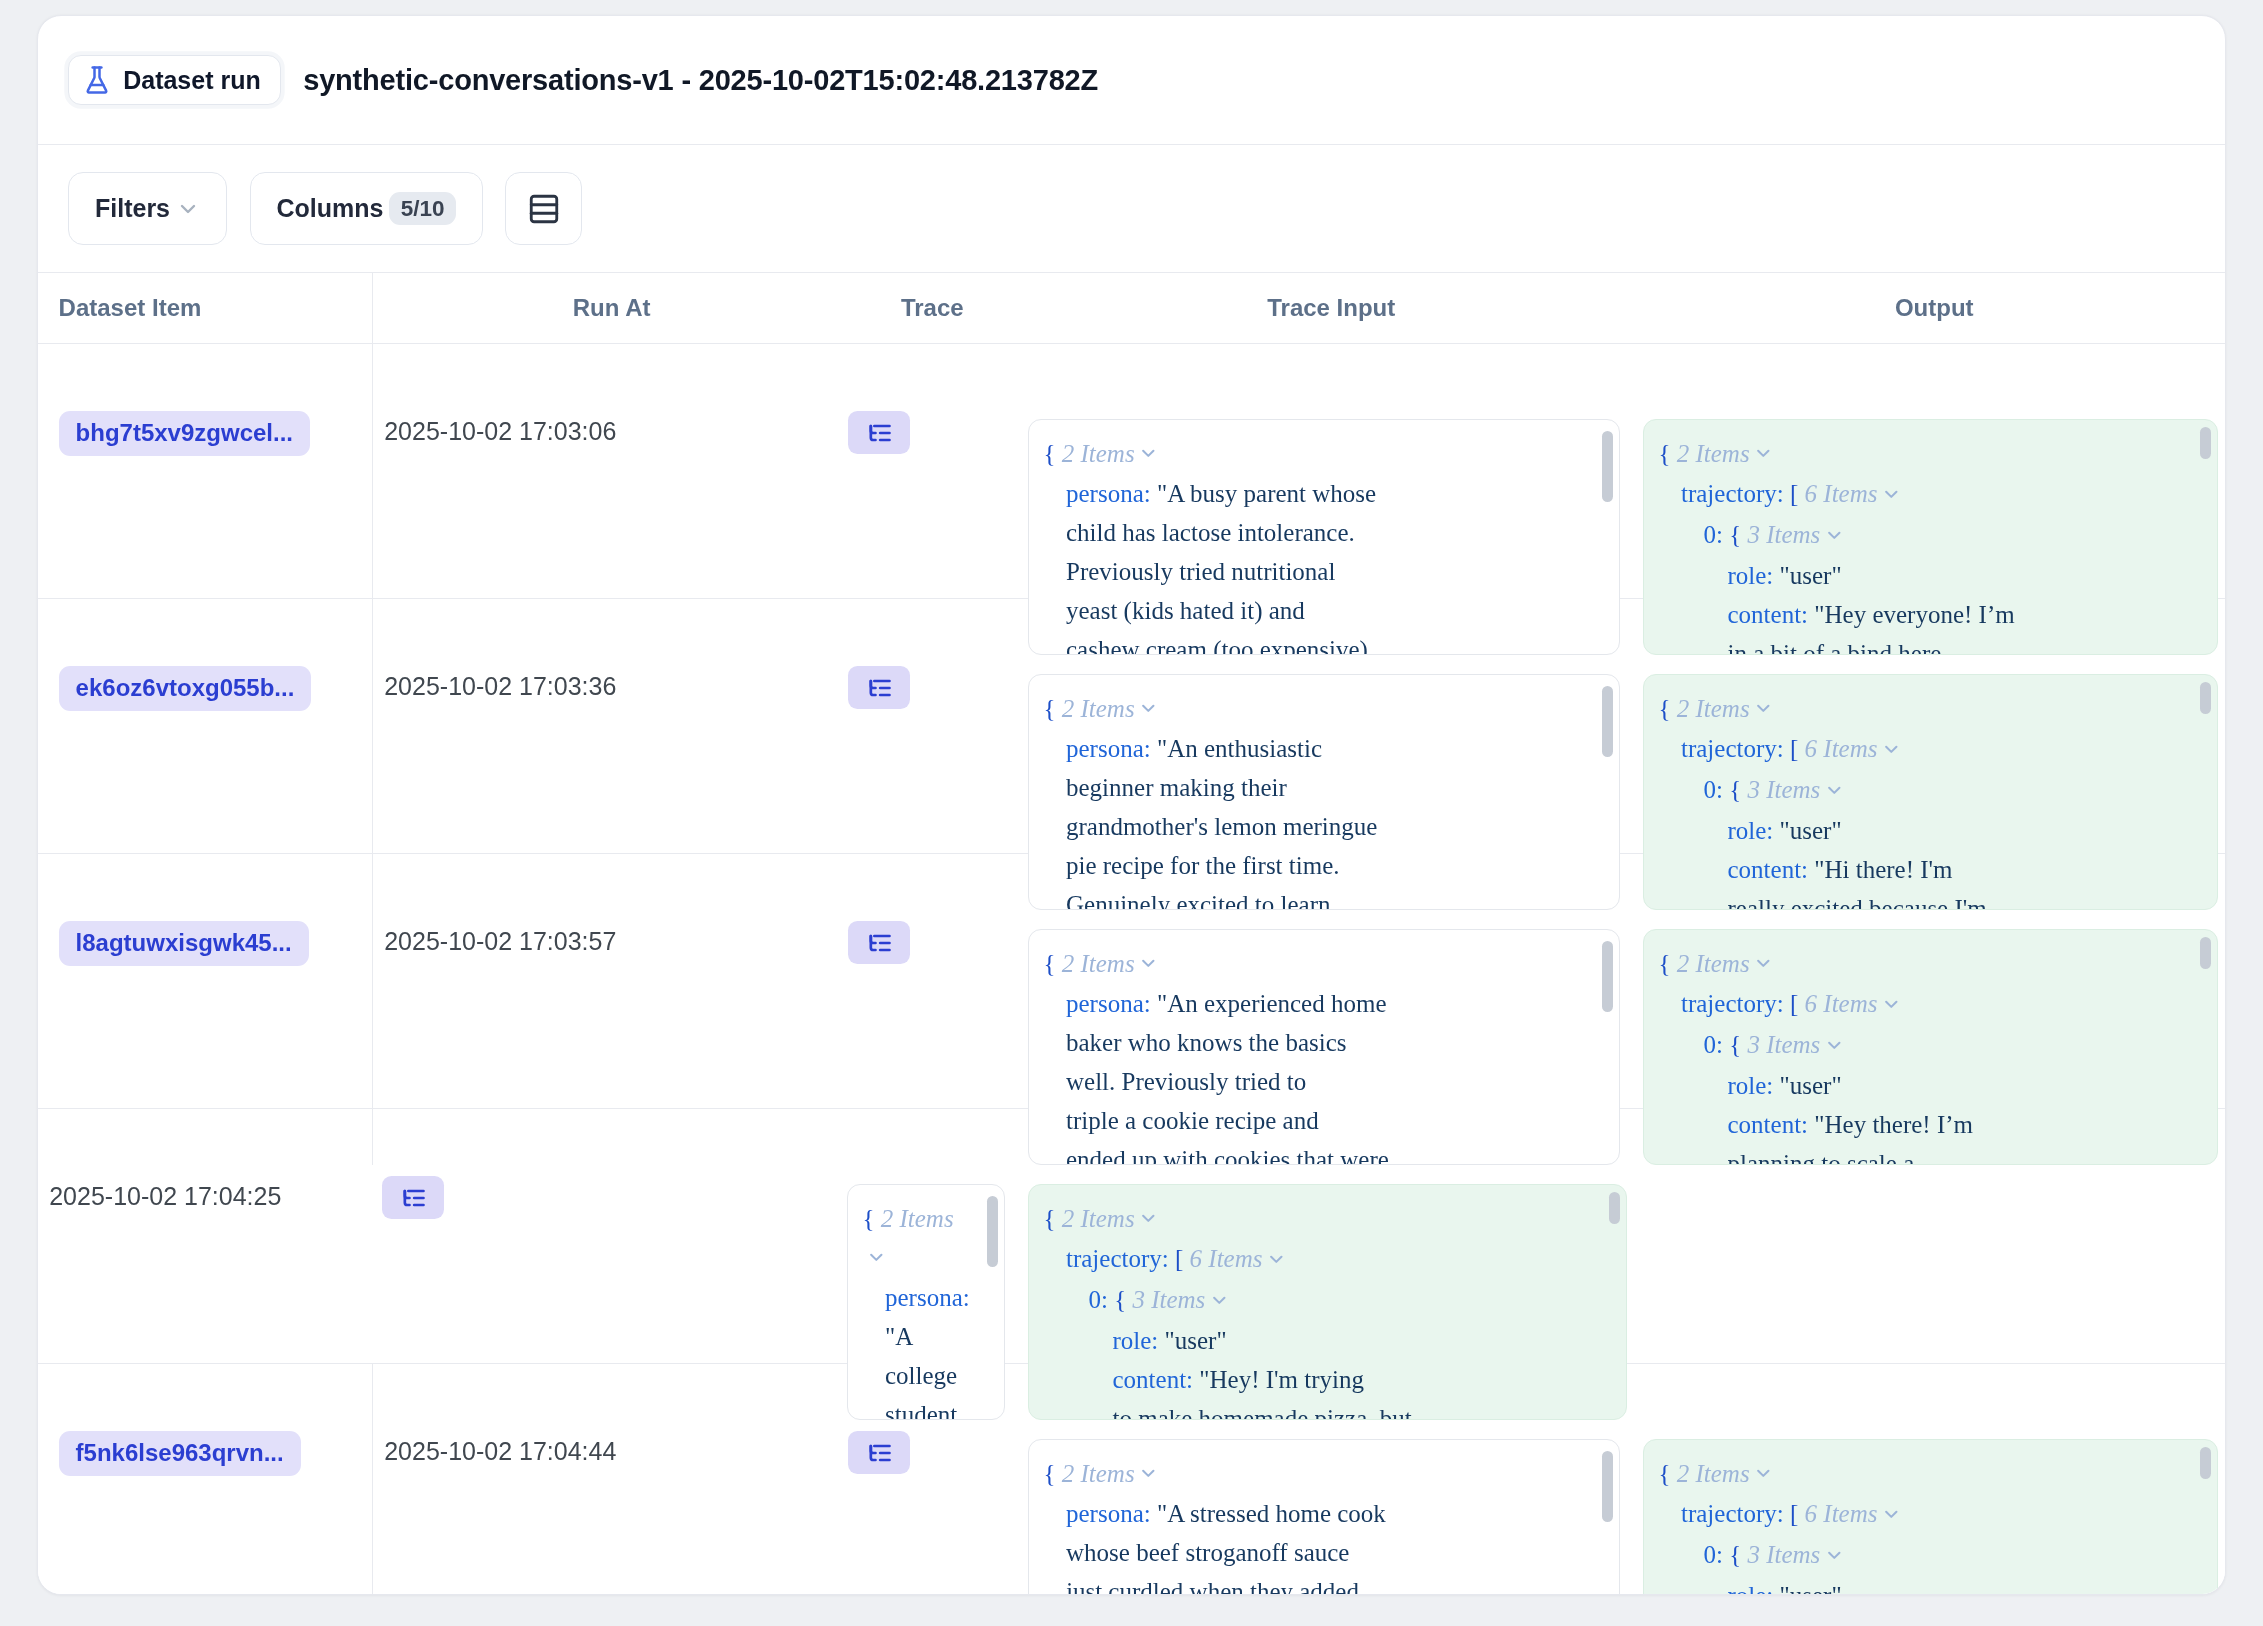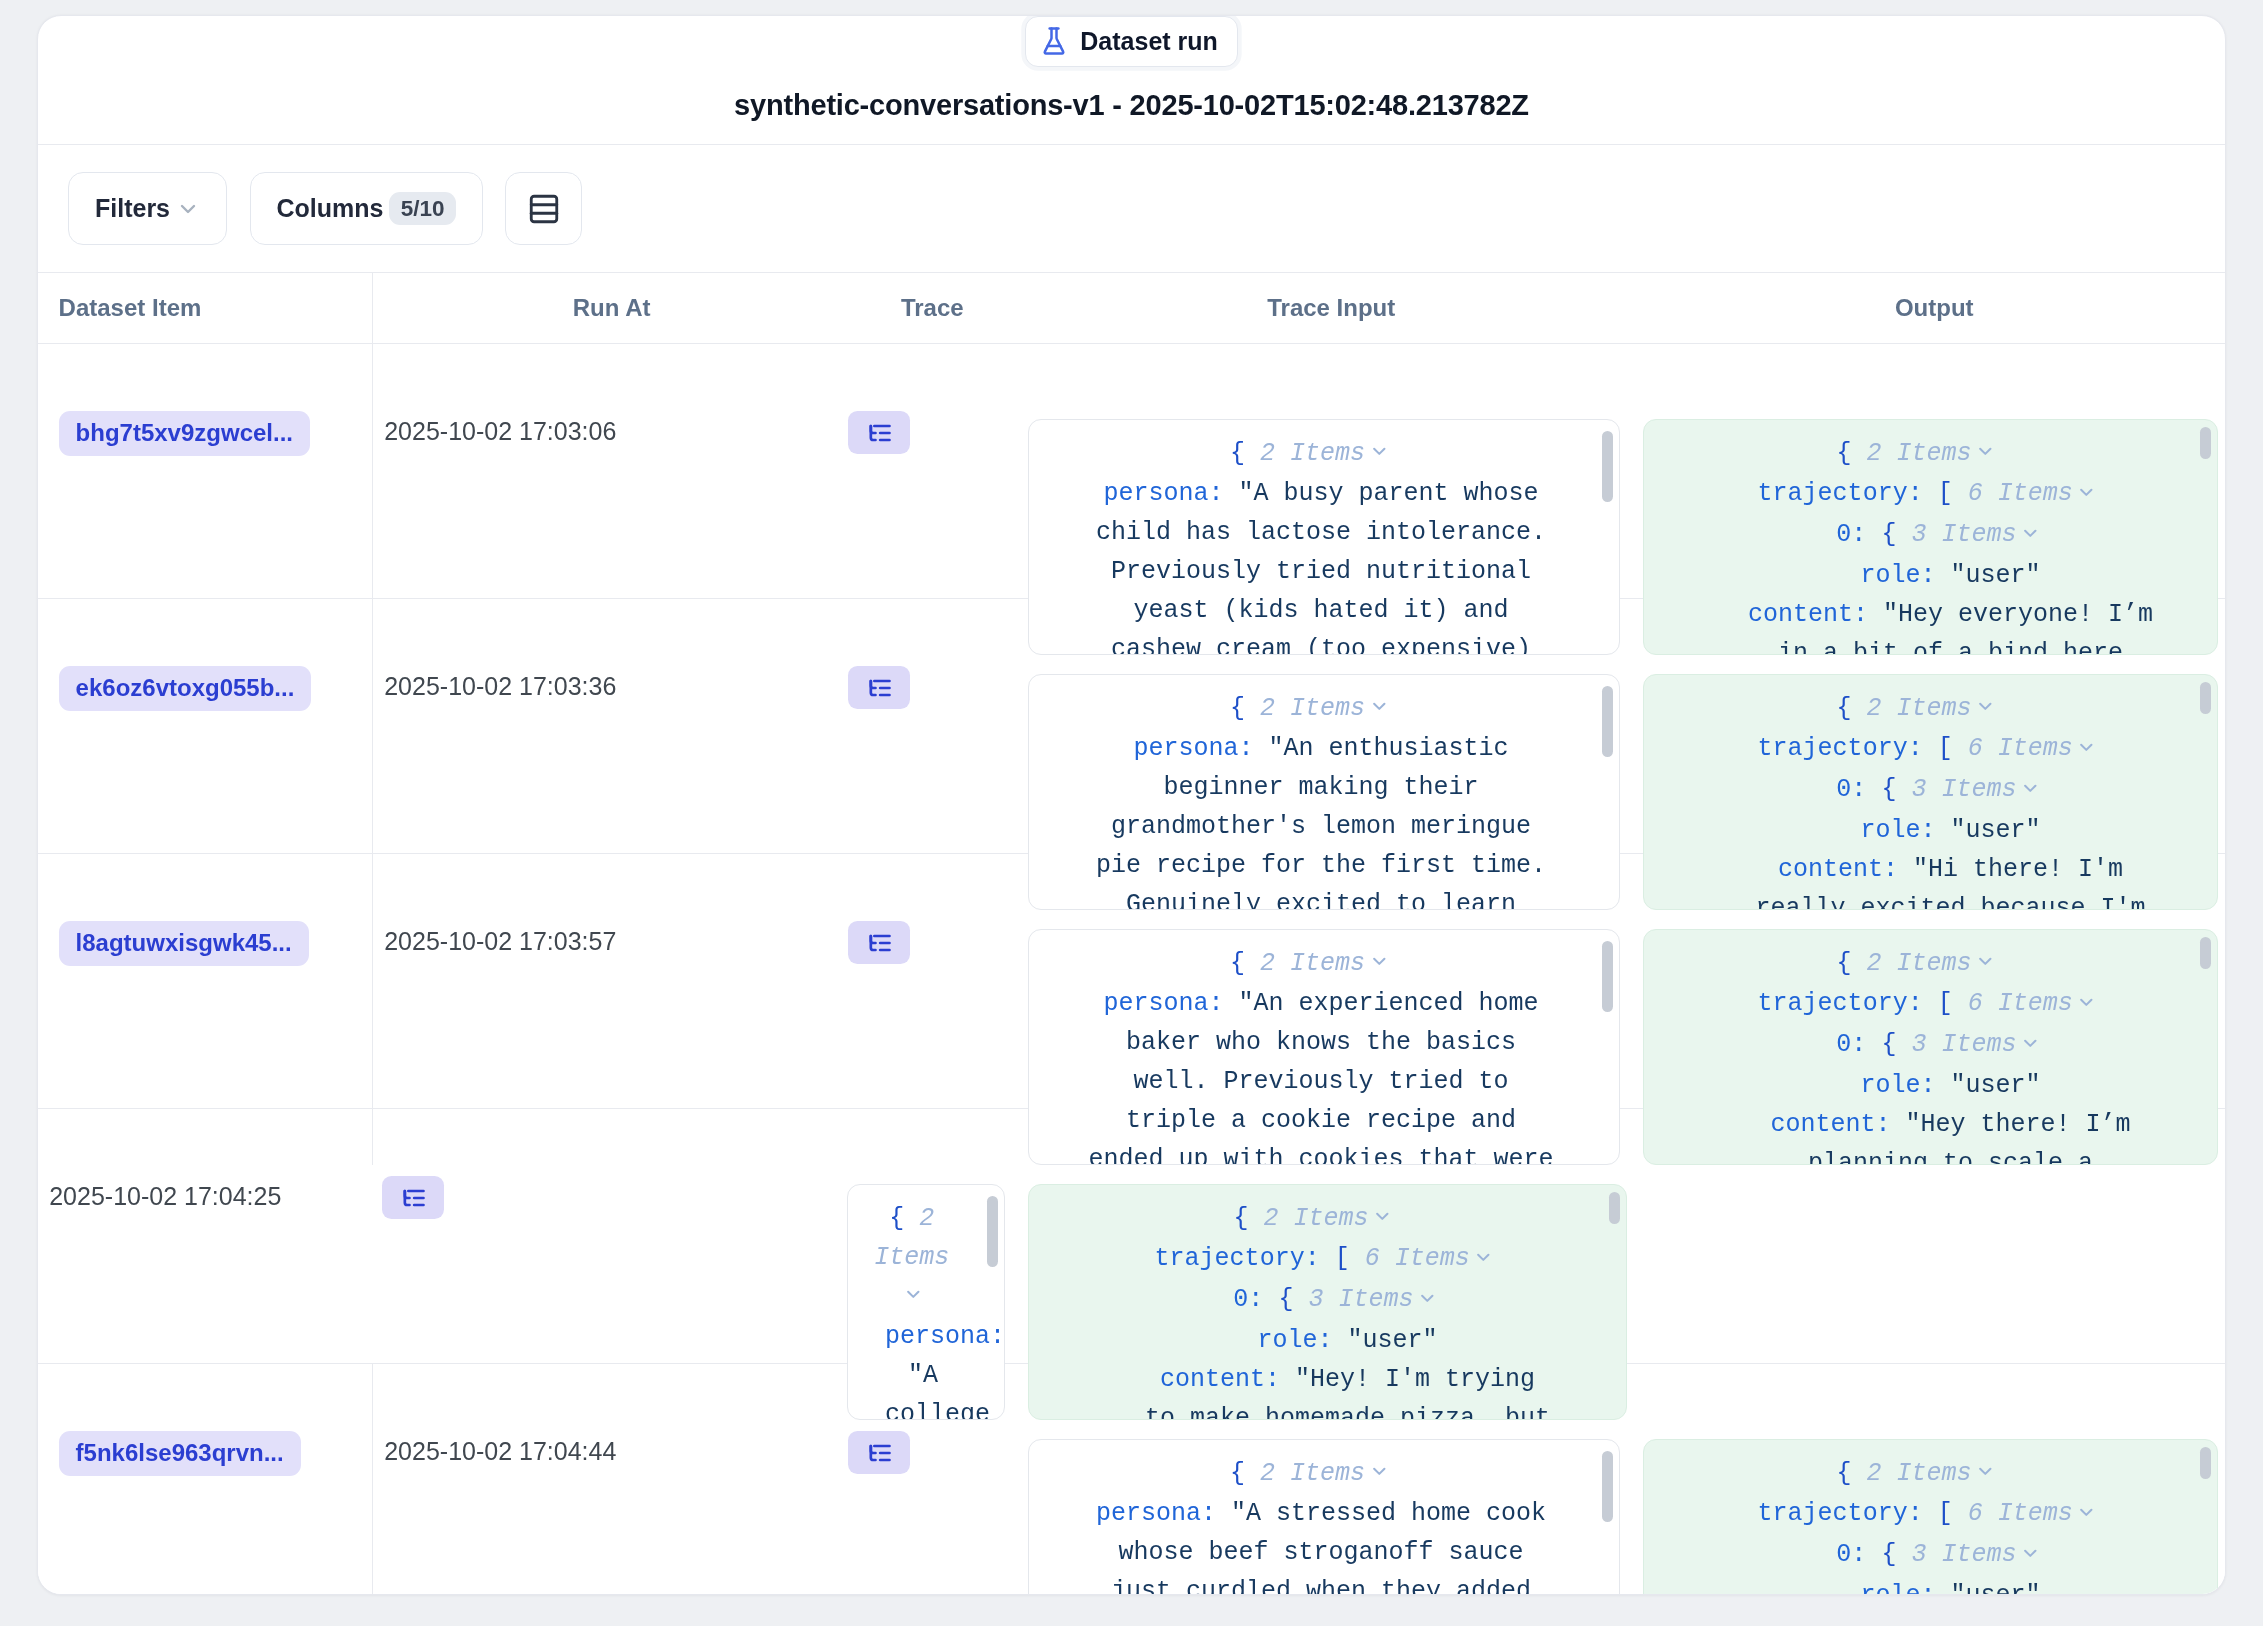--- a/index.html
+++ b/index.html
@@ -7,21 +7,21 @@
 
   .card {
     position: absolute; left: 37px; top: 15px; width: 2189px; height: 1580px;
     background: #ffffff; border: 0.9px solid #e6e8ee; border-radius: 24px;
     box-shadow: 0 0.9px 2.8px rgba(15,23,42,.05); overflow: hidden;
   }
 
   
   .card-header {
     height: 129px; display: flex; align-items: center; gap: 22.5px;
-    padding: 0 30px; border-bottom: 0.9px solid #e8eaef; flex-direction: column;
+    padding: 0 30px; border-bottom: 0.9px solid #e8eaef;
   }
   .run-badge {
     display: inline-flex; align-items: center; gap: 11.2px;
     background: #ffffff; border: 0.9px solid #e3e7ee; border-radius: 13px;
     padding: 9.4px 19px 9.4px 13px; box-shadow: 0 0 0 3.7px #f4f6f9;
   }
   .run-badge .label { font-size: 25px; font-weight: 700; color: #0f172a; }
   .page-title { font-size: 29px; font-weight: 700; color: #101826; letter-spacing: -0.2px; }
 
   
@@ -62,23 +62,22 @@
   .run-at { font-size: 25px; color: #40474f; line-height: 41px; }
   .trace-btn {
     width: 62px; height: 43px; background: #dcd9f8; border: none; border-radius: 9.4px;
     display: inline-flex; align-items: center; justify-content: center; cursor: pointer;
   }
 
   
   .json-box {
     position: relative; margin-top: 7.5px; height: 236px; overflow: hidden;
     border-radius: 13px; padding: 14px 43px 0 15px;
-    font-family: Liberation Mono, monospace; font-size: 25px; line-height: 39px;
+    font-family: Liberation Serif, serif; font-size: 25px; line-height: 39px;
     color: #17395f;
-    text-align: center;
   }
   .json-box.input  { margin-left: 7.5px; margin-right: 15px; background: #ffffff; border: 0.9px solid #e4e7ec; }
   .json-box.output { margin-left: 7.5px; margin-right: 8.4px;  background: #e9f6ee; border: 0.9px solid #daeee2; }
   .jline { white-space: pre-wrap; }
   .lvl1 { padding-left: 22.5px; }
   .lvl2 { padding-left: 45px; }
   .lvl3 { padding-left: 69px; }
   .jbracket { color: #1d4fc8; }
   .jkey { color: #2065d8; }
   .jannot { color: #9cb4d8; font-style: italic; }

